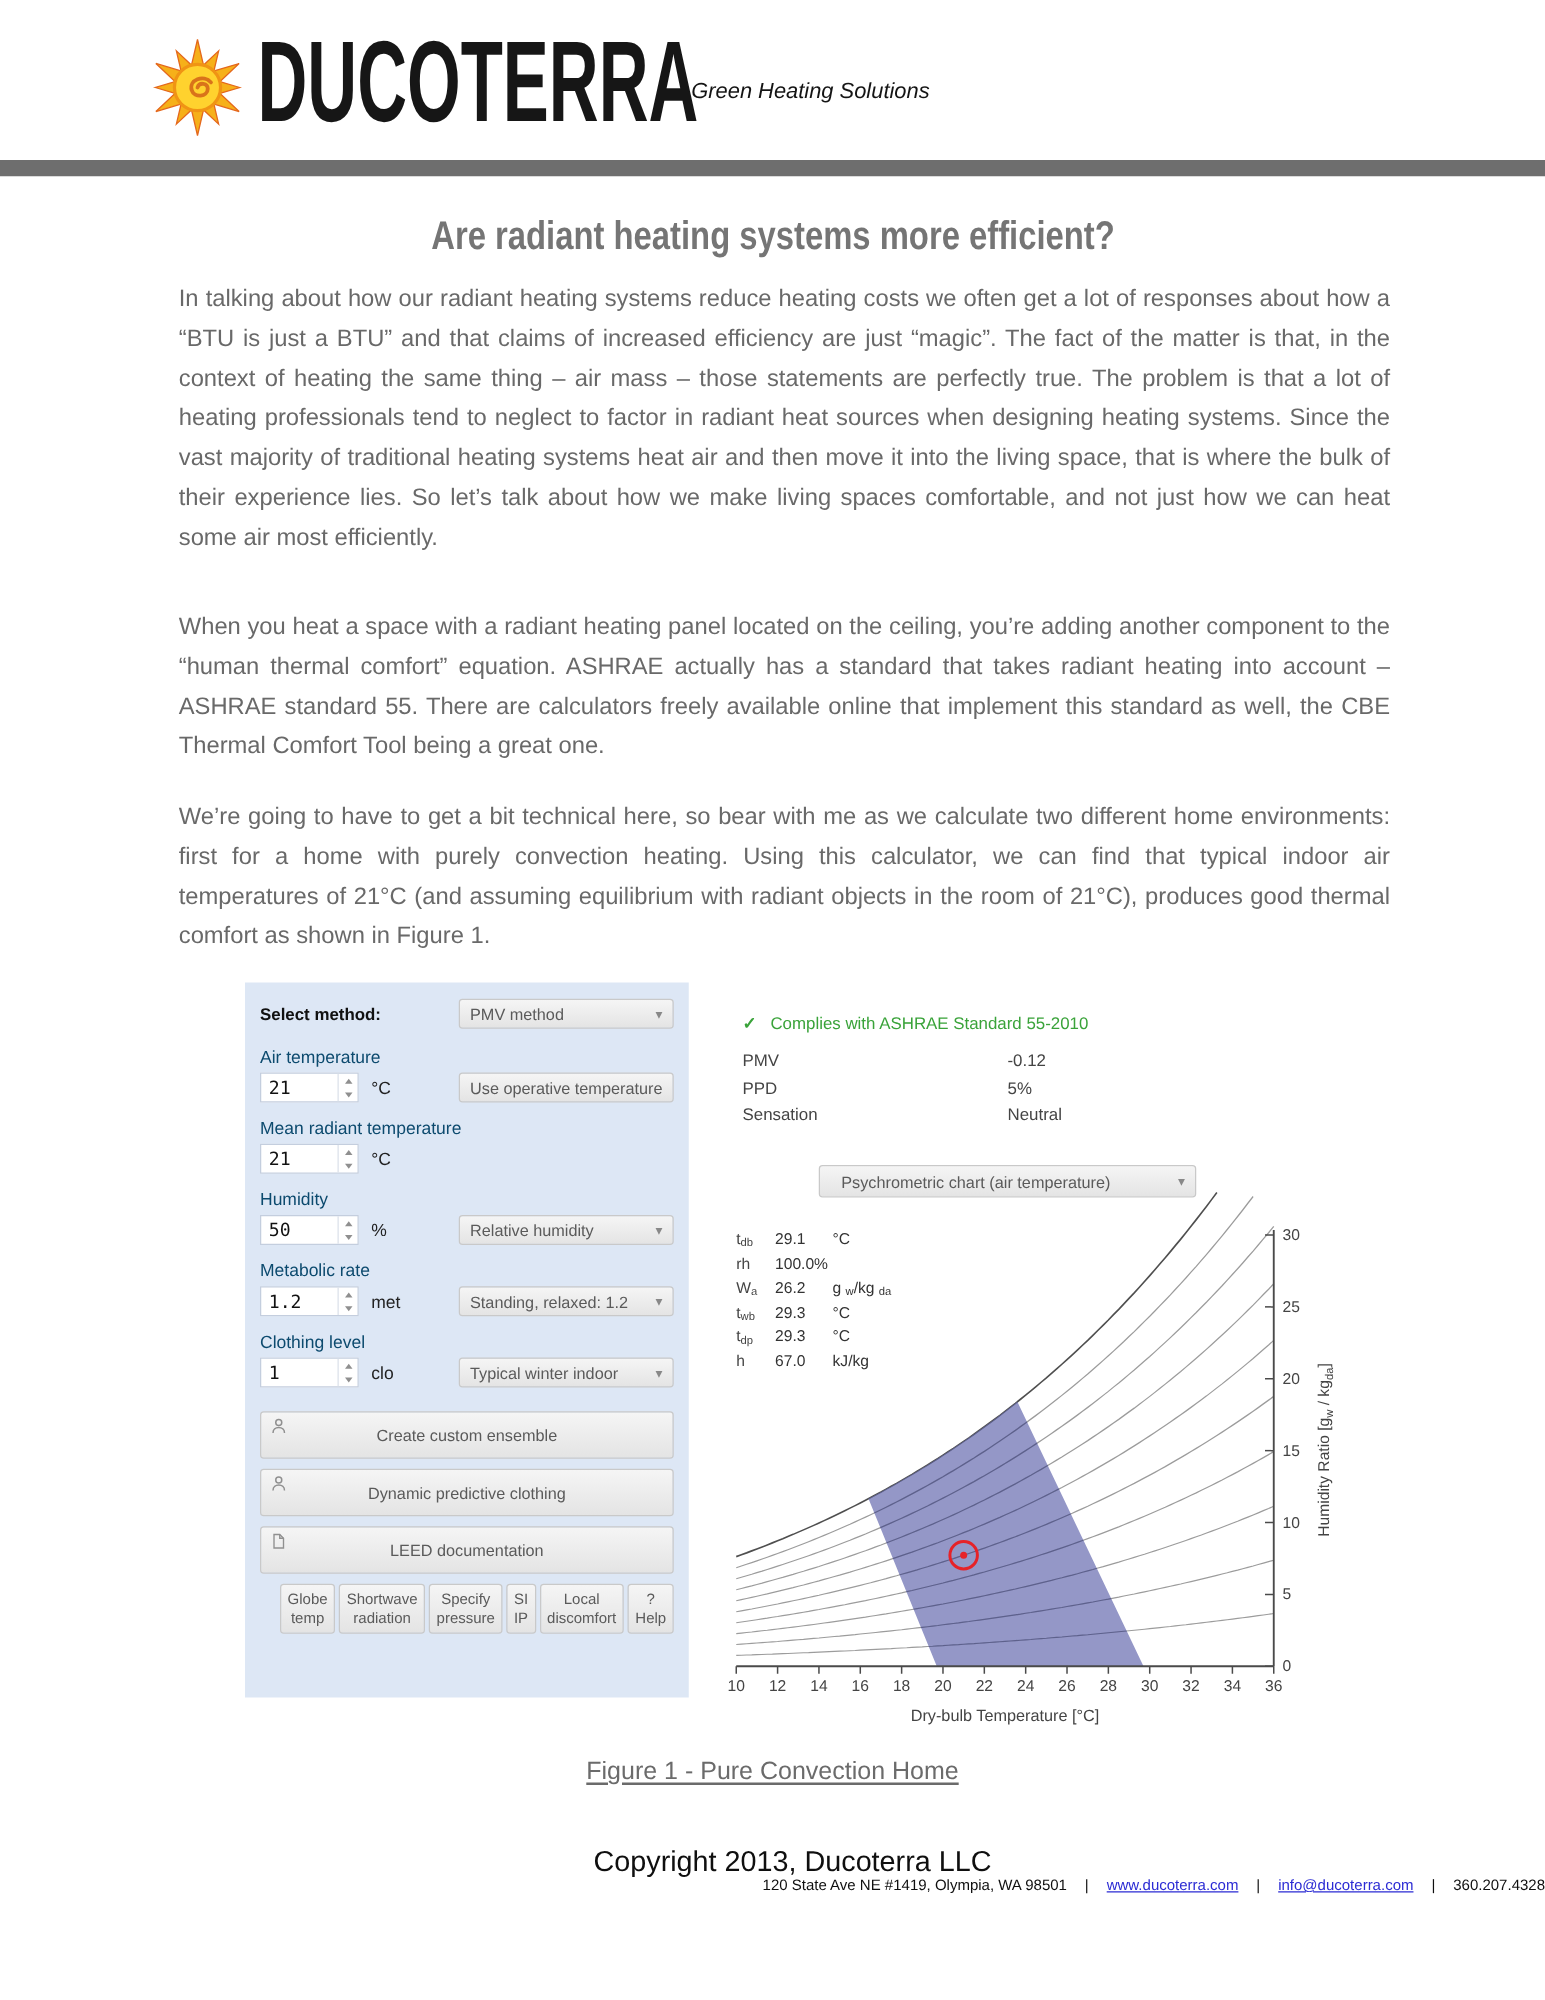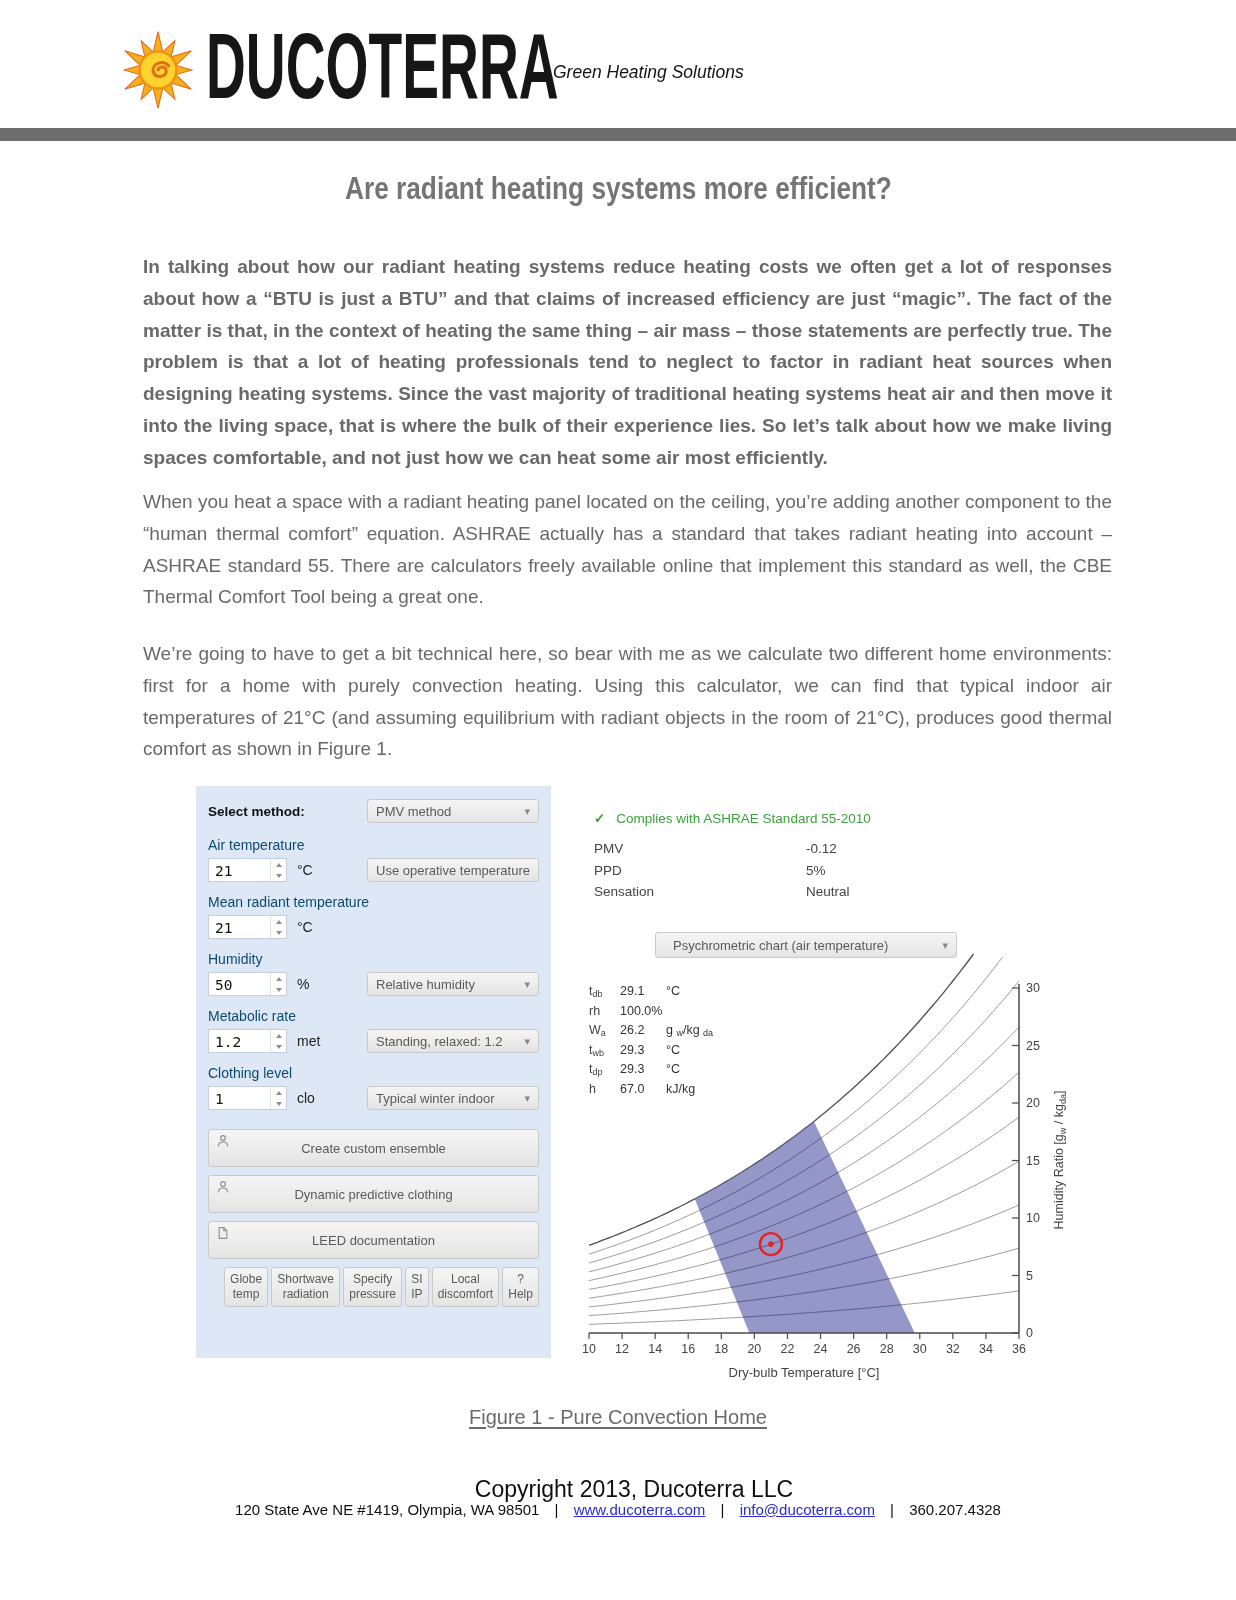--- a/index.html
+++ b/index.html
@@ -13,21 +13,21 @@
   .brand .sx{display:inline-block;transform:scaleX(.60);transform-origin:left center;}
   .tagline{position:absolute;left:553px;top:62px;font-style:italic;font-size:17.5px;color:#141414;}
   .divider{position:absolute;left:0;top:128px;width:1236px;height:13px;background:#6e6e6e;}
 
   
   .title{position:absolute;left:0;top:166px;width:1236px;text-align:center;margin:0;
          font-size:32px;font-weight:700;color:#757575;line-height:44px;}
   .title .sx{display:inline-block;transform:scaleX(.82);transform-origin:center;}
   .para{position:absolute;left:143px;width:969px;margin:0;font-size:19px;line-height:31.8px;
         text-align:justify;color:#696969;}
-  #p1{top:251px;font-weight:bold;} #p2{top:486px;} #p3{top:638px;}
+  #p1{top:224px;} #p2{top:486px;} #p3{top:638px;}
 
   
   .panel{position:absolute;left:196px;top:786px;width:355px;height:572px;background:#dde7f5;
          padding:12px 12px 0 12px;box-sizing:border-box;}
   .btnish{background:linear-gradient(#f5f5f5,#e4e4e4);border:1px solid #c9c9c9;border-radius:3px;
           color:#5a5a5a;font-size:13px;font-family:"Liberation Sans",sans-serif;box-sizing:border-box;}
   .select-row{display:flex;justify-content:space-between;align-items:center;height:26px;margin-bottom:13px;}
   .select-label{font-weight:700;font-size:13.5px;color:#111;}
   .selectish{display:flex;align-items:center;justify-content:space-between;padding:0 8px;}
   .sm-select{width:172px;height:24px;}
@@ -65,21 +65,21 @@
   .ro-label{width:31px;color:#444;}
   .ro-val{width:46px;}
   .sub2{font-size:9px;vertical-align:-2px;}
   #chart{position:absolute;left:565px;top:950px;width:510px;height:440px;}
 
   .figure-caption{position:absolute;left:0;top:1406px;width:1236px;text-align:center;font-size:20px;
                   color:#6b6b6b;text-decoration:underline;text-underline-offset:3px;}
 
   
   .footer1{position:absolute;left:0;top:1476px;width:1236px;text-align:center;font-size:23px;color:#0f0f0f;padding-left:16px;}
-  .footer2{position:absolute;left:0;top:1501px;width:1236px;text-align:center;font-size:15px;color:#0f0f0f;}
+  .footer2{position:absolute;left:0;top:1501px;width:1236px;text-align:right;font-size:12px;color:#0f0f0f;}
   .footer2 a{color:#2b2bd4;text-decoration:underline;}
   .sep{margin:0 11px;font-weight:400;}
   button{cursor:default;}
 </style>
 </head>
 <body>
 
 <div id="page">
 
   <svg id="sun-svg" class="logo-svg" viewBox="0 0 82 82">

